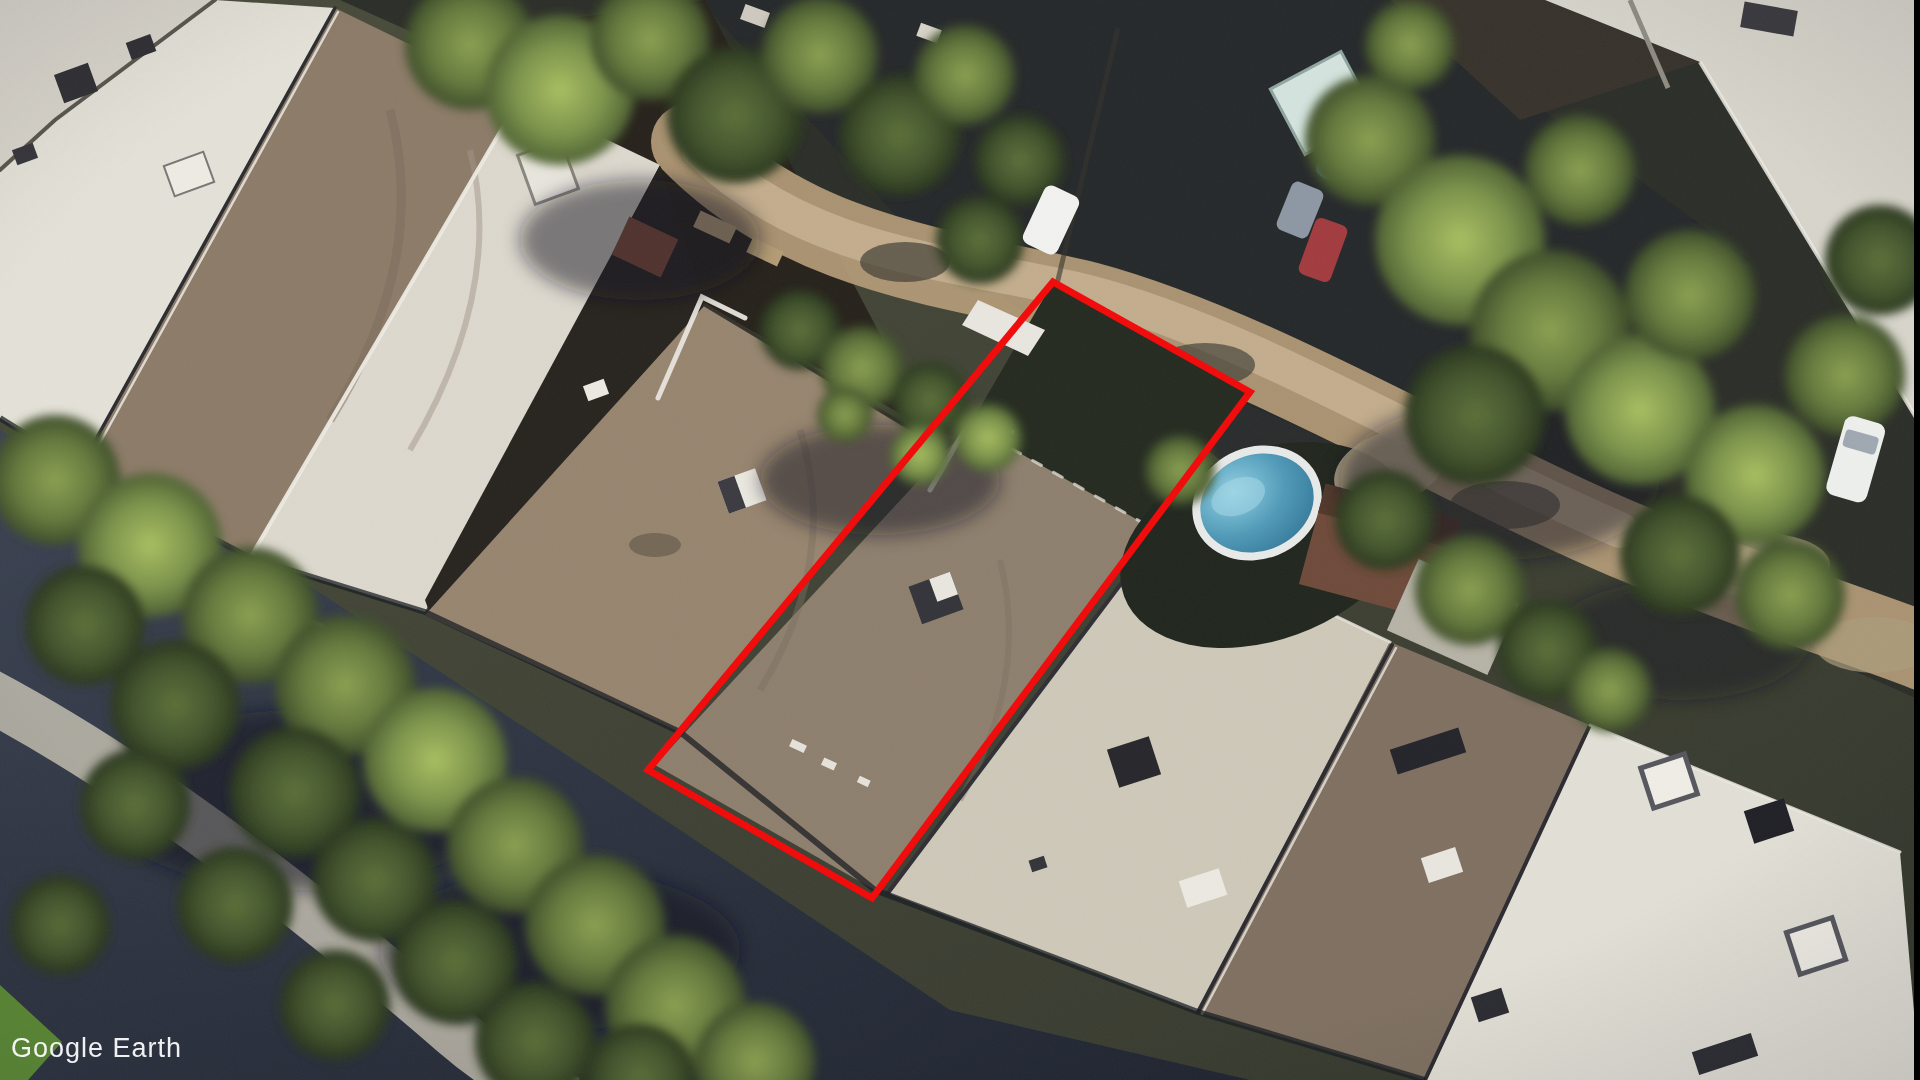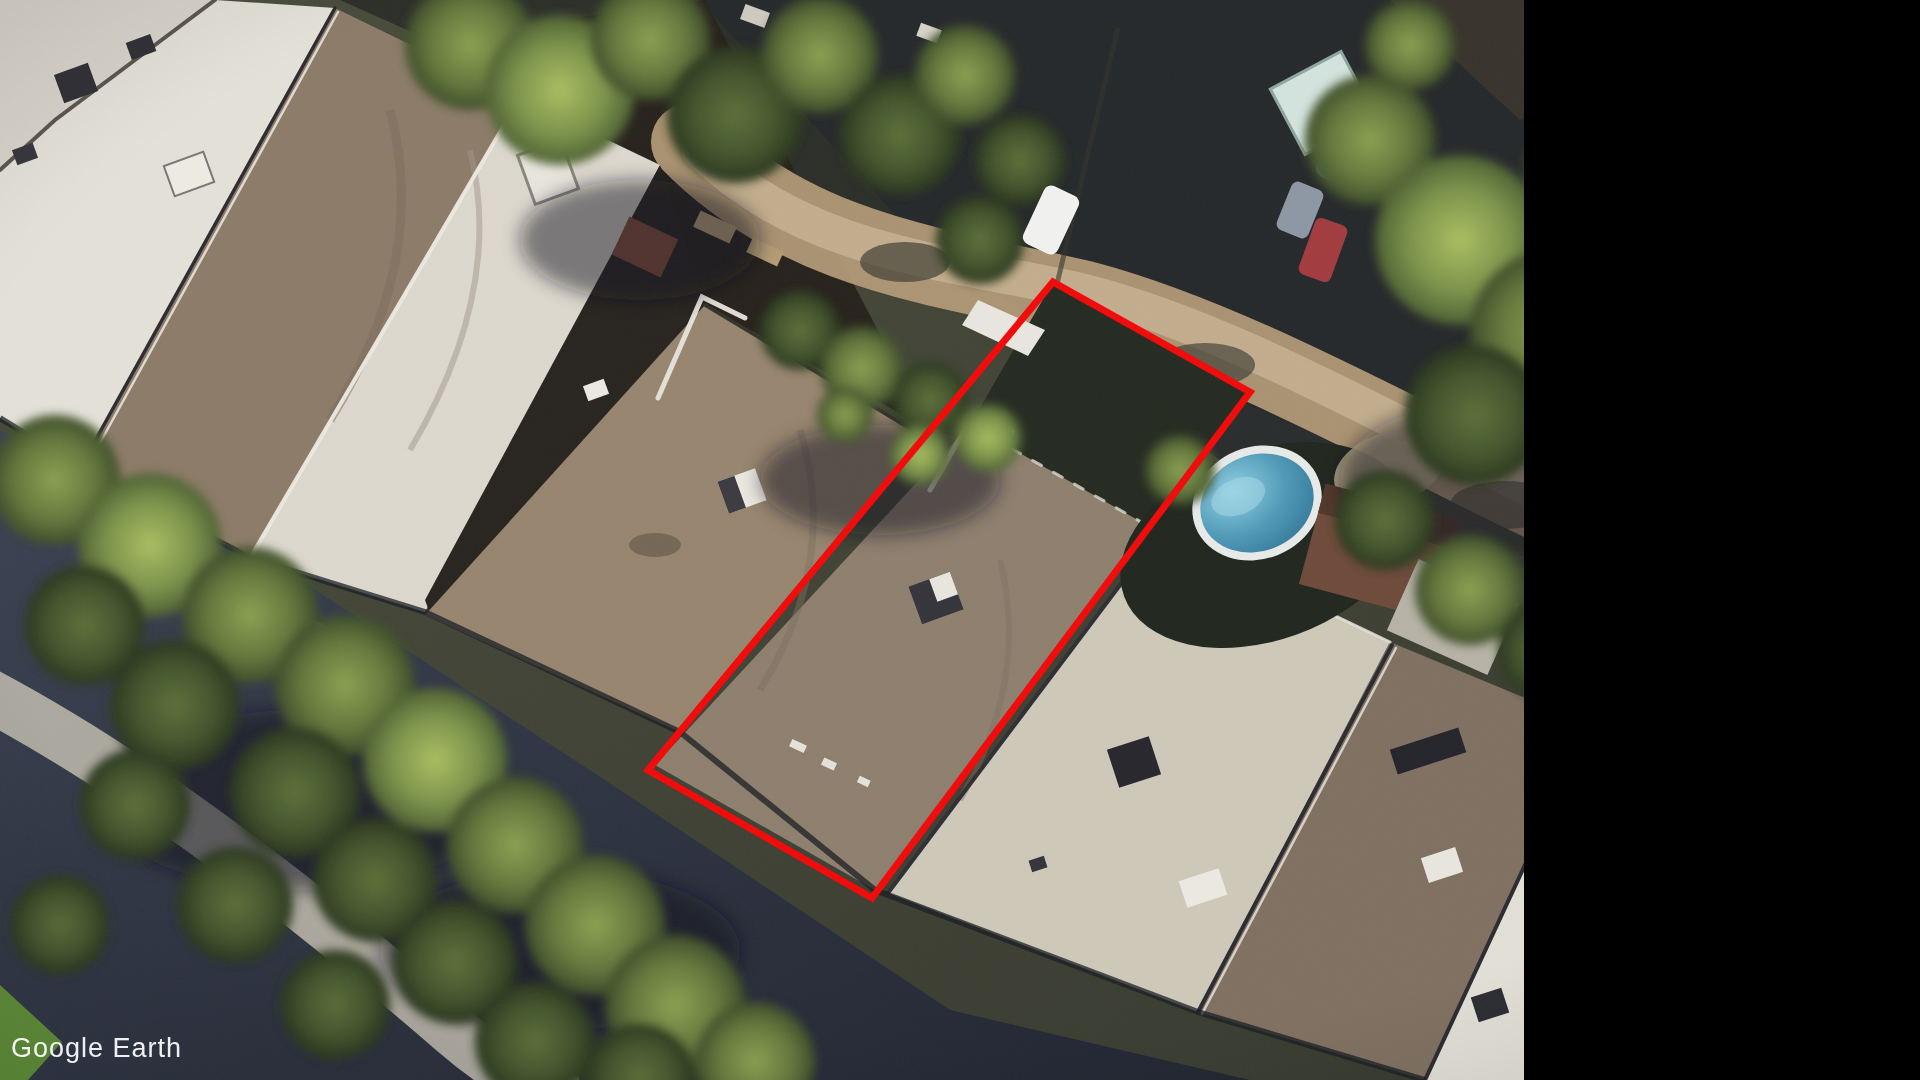--- a/index.html
+++ b/index.html
@@ -1,16 +1,16 @@
 <!DOCTYPE html>
 <html><head>
 <meta charset="utf-8">
 <style>
   html,body{margin:0;padding:0;background:#000;}
-  #viewport{position:relative;width:1524px;height:1080px;overflow:hidden;
+  #viewport{position:relative;width:1914px;height:1080px;overflow:hidden;
     font-family:"Liberation Sans",sans-serif;text-decoration:underline;}
   svg{display:block;}
   .wm{font-family:"Liberation Sans",sans-serif;font-size:27px;font-weight:400;
       fill:#ffffff;opacity:.93;letter-spacing:1px;}
 </style>
 </head>
 <body>
 
 <div id="viewport">
 <svg width="1920" height="1080" viewBox="0 0 1920 1080">

